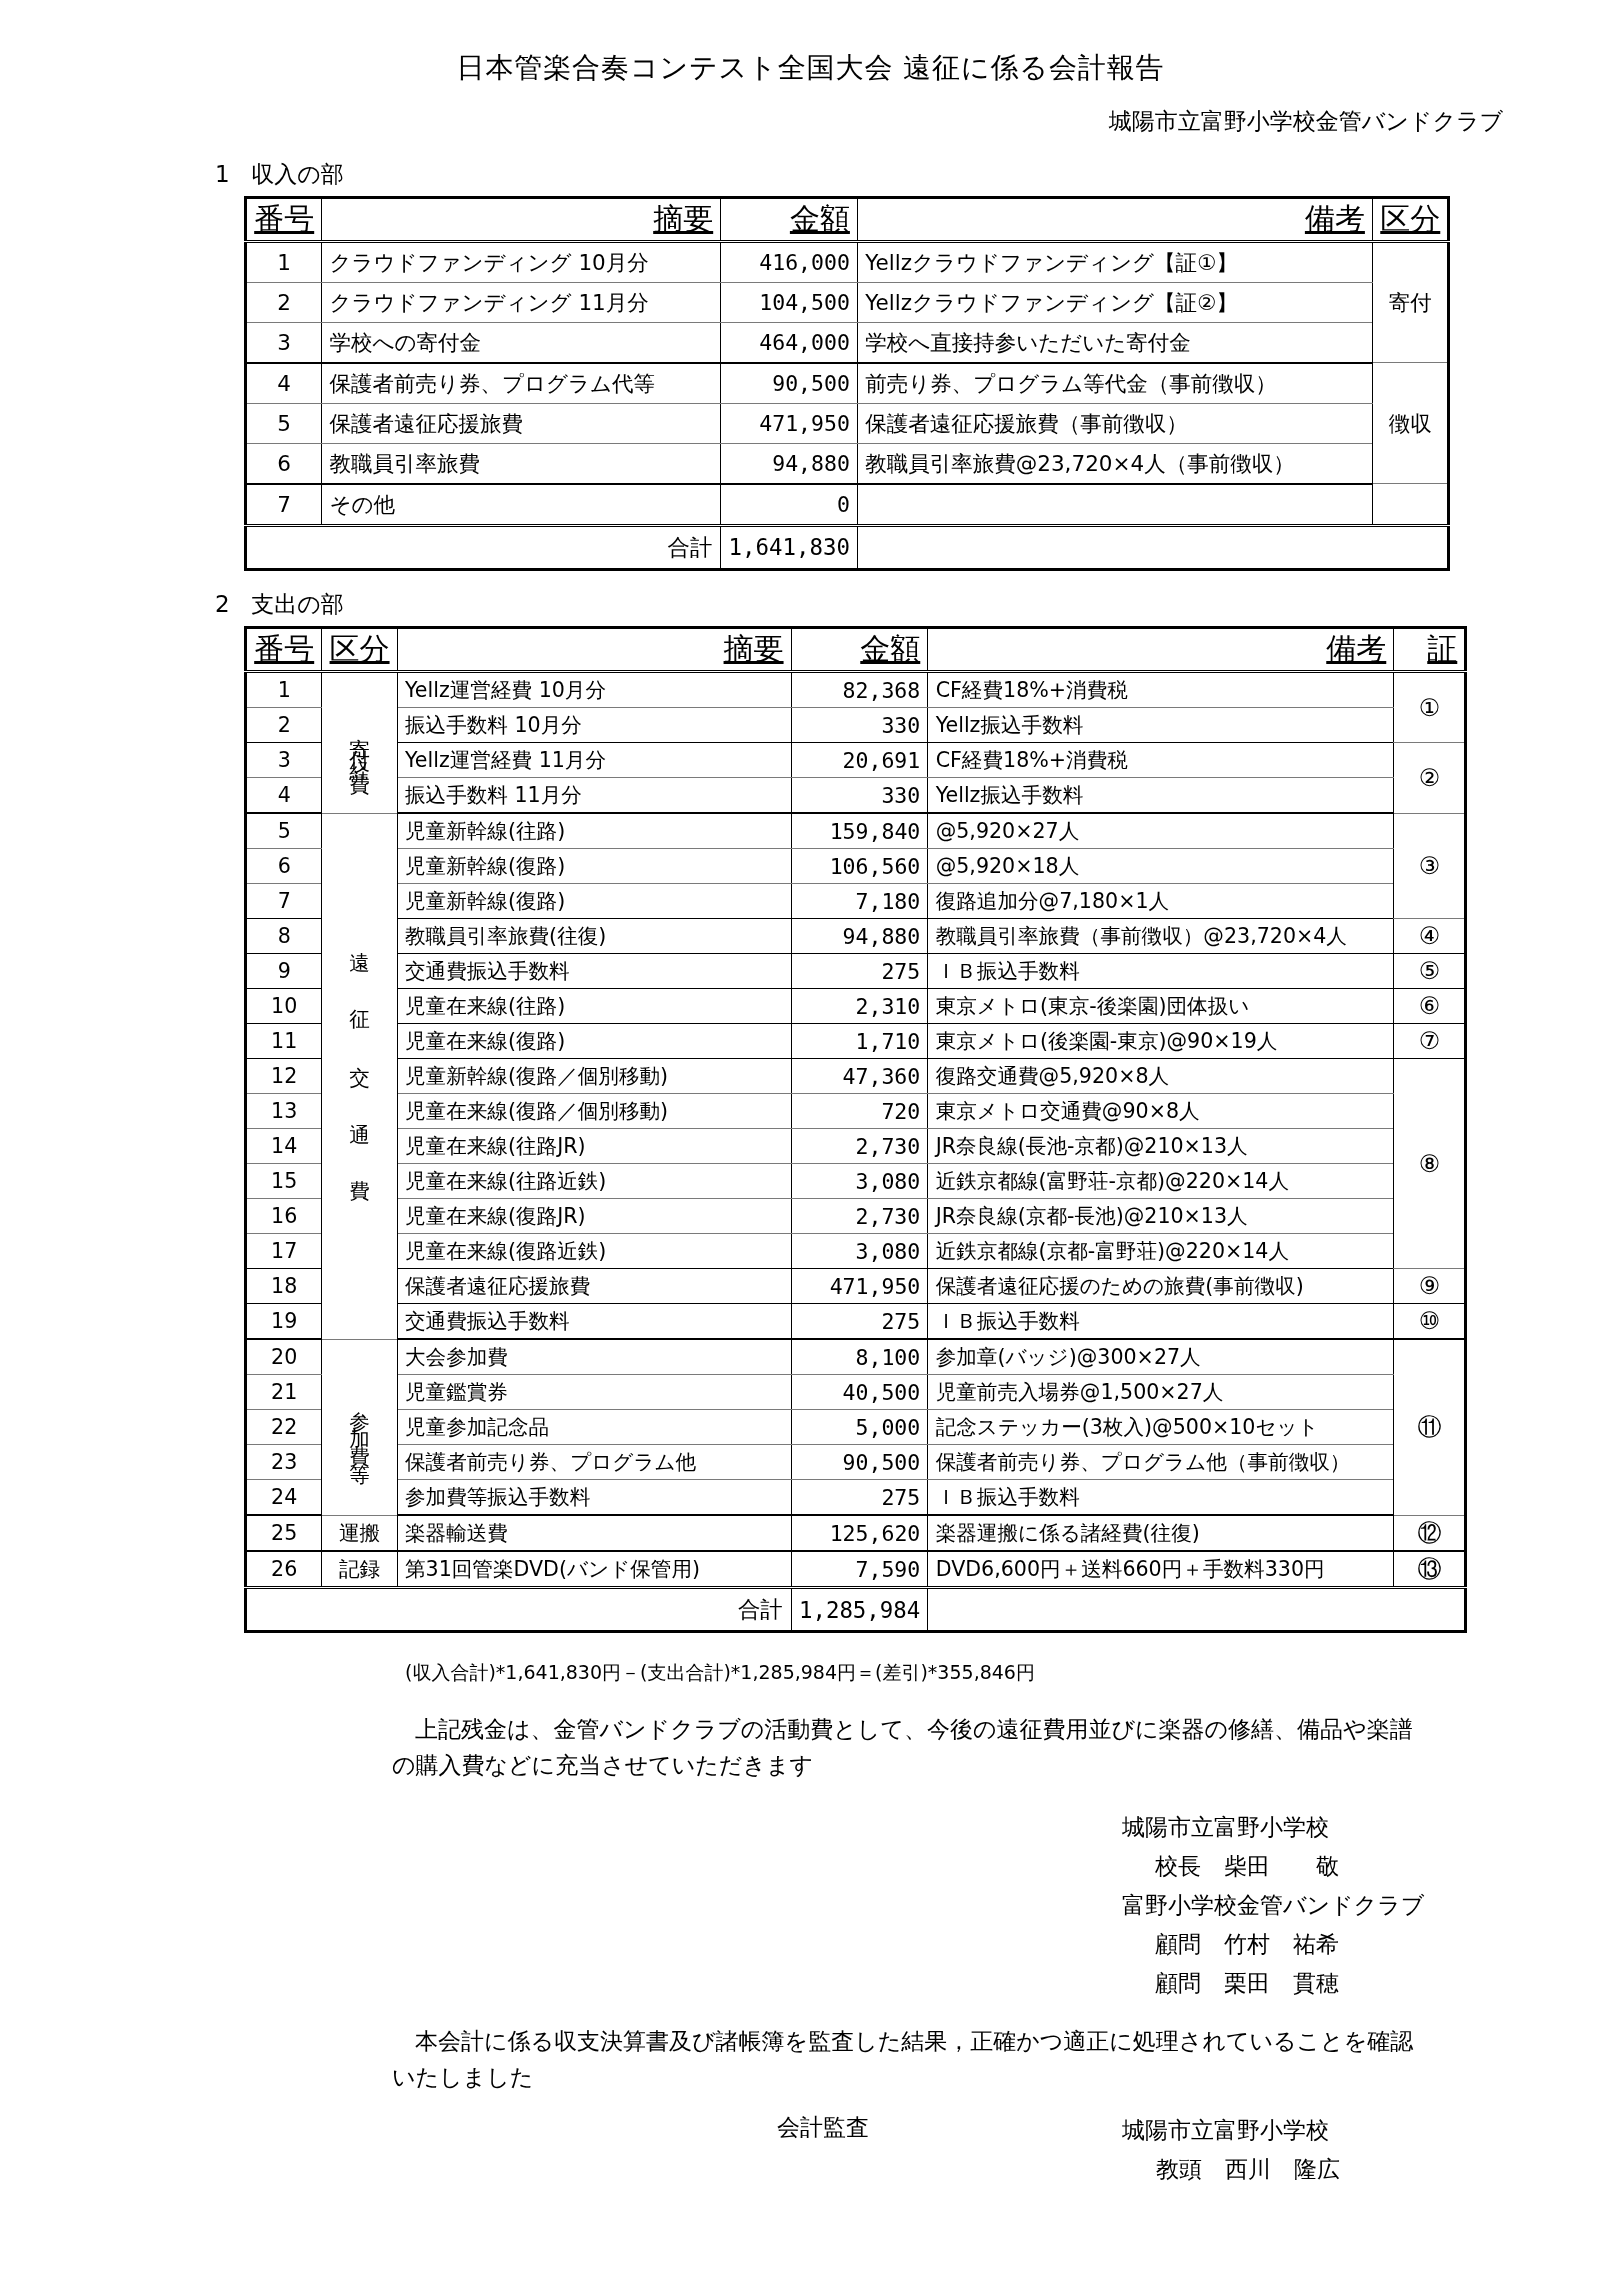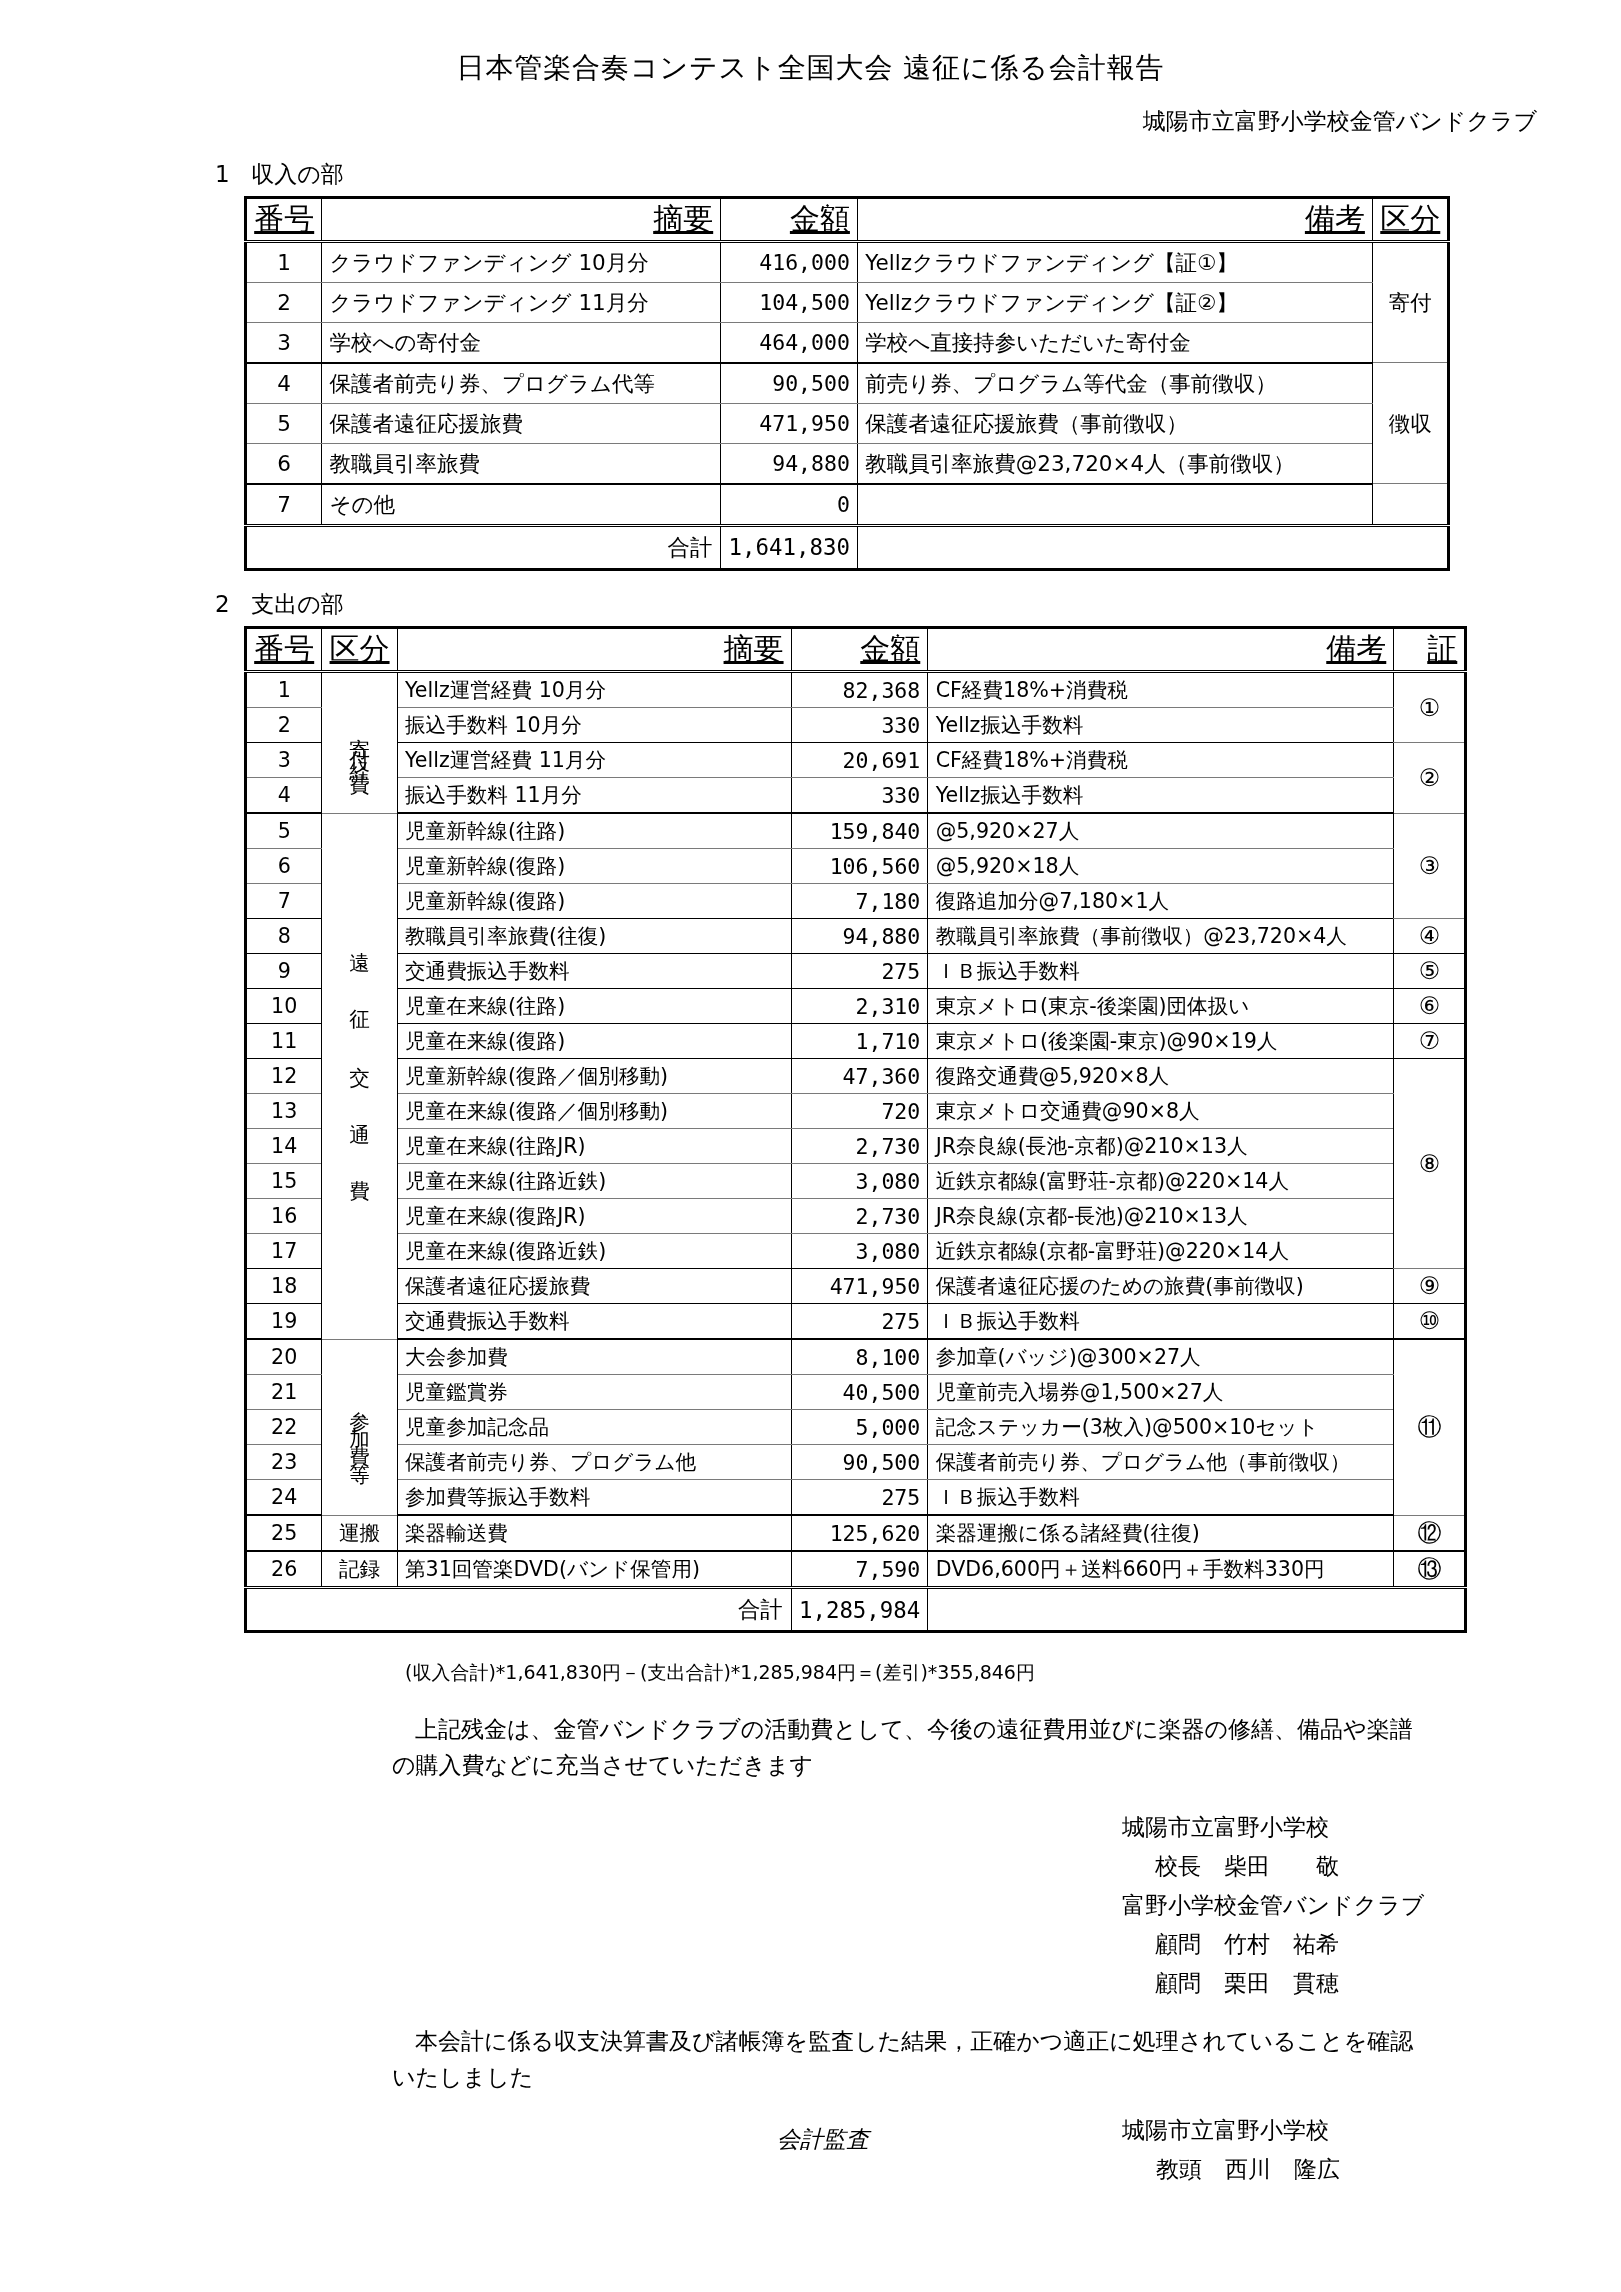--- a/index.html
+++ b/index.html
@@ -7,21 +7,21 @@
     position:relative; width:1621px; height:2293px; margin:0 auto;
     background:#ffffff; color:#000;
     font-family:"DejaVu Sans","Liberation Sans",sans-serif;
     overflow:hidden;
   }
   .title {
     padding-top:50px; text-align:center;
     font-size:28px; letter-spacing:0.9px; line-height:36px;
   }
   .subtitle {
-    margin-top:19.7px; text-align:right; padding-right:84px;
+    margin-top:19.7px; text-align:right; padding-right:118px;
     font-size:23px; line-height:30px;
   }
   .sec { margin-left:215px; font-size:23px; line-height:30px; }
   .sec .sec-no { display:inline-block; margin-right:21.5px; }
   .sec1 { margin-top:23px; }
   .sec2 { margin-top:18px; }
   .sec3 { margin-top:32px; }
 
   table.tbl {
     border-collapse:collapse; table-layout:fixed;
@@ -58,21 +58,21 @@
   .cat-donation { letter-spacing:12.5px; }
   .cat-travel { letter-spacing:57px; }
   .cat-participation { letter-spacing:18px; }
 
   .formula { margin:23px 0 0 405px; font-size:19px; line-height:32px; }
   .note { margin:23px 0 0 392px; font-size:23px; line-height:36px; }
   .sig1 { margin:25px 0 0 1122px; font-size:23px; line-height:39px; }
   .ind { padding-left:33px; }
   .audit-note { margin:19.7px 0 0 392px; font-size:23px; line-height:36px; }
   .audit-row { position:relative; margin-top:16px; font-size:23px; }
-  .audit-label { position:absolute; left:777px; top:13px;font-style:italic; }
+  .audit-label { position:absolute; left:777px; top:1px; }
   .sig2 { margin-left:1057px; line-height:39px; }
   .sig2 .l1 { padding-left:65px; }
   .sig2 .l2 { padding-left:99px; }
 </style>
 </head>
 <body>
 
 <div class="page">
 
   <div class="title">日本管楽合奏コンテスト全国大会 遠征に係る会計報告</div>

